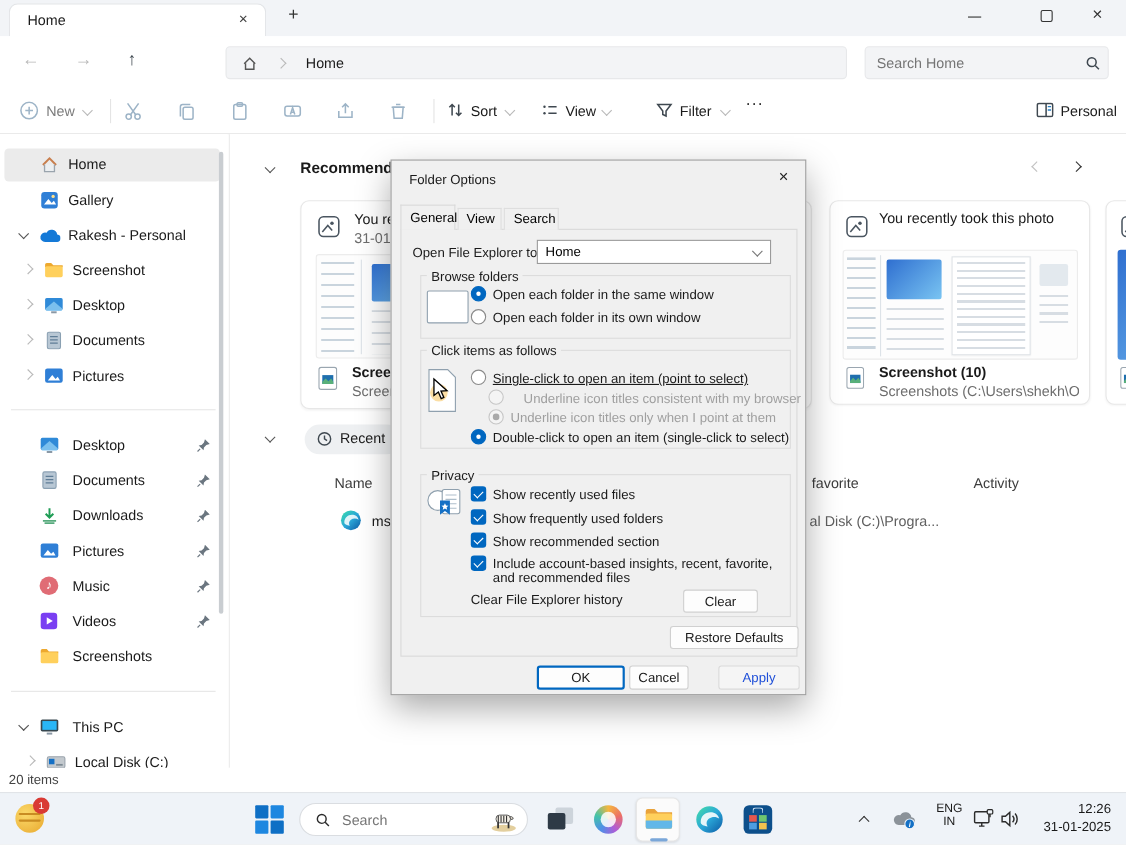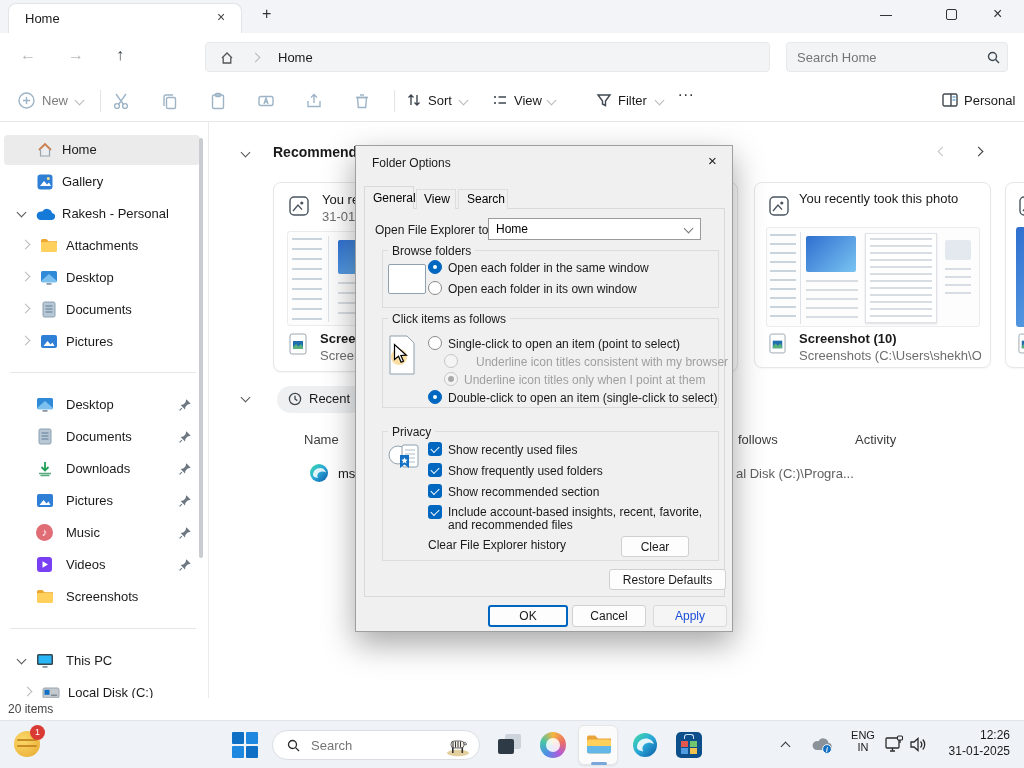--- a/index.html
+++ b/index.html
@@ -194,21 +194,21 @@
         </svg>
       <span class="sidelabel" style="left:58px;text-align:center;">Rakesh - Personal</span>
     </div>
 
     <div class="siderow" style="top:109px;">
       <span class="chev r lt ab" style="left:18px;top:10px;"></span>
       <svg class="ab" style="left:36px;top:7px;" width="18" height="15" viewBox="0 0 18 15">
           <path d="M1 2.5A1.5 1.5 0 0 1 2.5 1h4l2 2.2H17v1.8H1z" fill="#eda92f"></path>
           <rect x="1" y="4" width="16" height="10" rx="1.5" fill="#ffd05c"></rect>
         </svg>
-      <span class="sidelabel" style="left:62px;">Attachments</span>
+      <span class="sidelabel" style="left:62px;">Screenshot</span>
     </div>
 
     <div class="siderow" style="top:141px;">
       <span class="chev r lt ab" style="left:18px;top:10px;"></span>
       <svg class="ab" style="left:36px;top:7px;" width="18" height="16" viewBox="0 0 18 16">
           <rect x="1" y="1" width="16" height="11" rx="1.5" fill="#2f8ad8"></rect>
           <path d="M1.5 10.5 9 4l7.5 6.5v1a1 1 0 0 1-1 1h-13a1 1 0 0 1-1-1z" fill="#7bc0ee"></path>
           <rect x="6.5" y="13" width="5" height="1.8" fill="#8a98a5"></rect>
         </svg>
       <span class="sidelabel" style="left:62px;">Desktop</span>
@@ -402,22 +402,22 @@
     <span class="chev d ab" style="left:33px;top:272px;"></span>
     <div class="ab" style="left:68px;top:264px;width:88px;height:27px;background:#eef0f2;border-radius:14px;">
       <svg class="ab" style="left:11px;top:6px;" width="14" height="14" viewBox="0 0 14 14">
           <circle cx="7" cy="7" r="5.6" fill="none" stroke="#3f4850" stroke-width="1.3"></circle>
           <path d="M7 3.8V7l2.3 1.6" fill="none" stroke="#3f4850" stroke-width="1.3"></path>
         </svg>
       <span class="ab txt" style="left:32px;top:5px;">Recent</span>
     </div>
 
     <span class="ab txt" style="left:95px;top:310px;color:#3d3d3d;">Name</span>
-    <span class="ab txt" style="left:529px;top:310px;color:#3d3d3d;">follows</span>
-    <span class="ab txt" style="left:646px;top:310px;color:#3d3d3d;">Activity</span>
+    <span class="ab txt" style="left:529px;top:310px;color:#3d3d3d;">favorite</span>
+    <span class="ab txt" style="left:676px;top:310px;color:#3d3d3d;">Activity</span>
 
     <div class="ab" style="left:0;top:338px;width:816px;height:30px;">
       <svg class="ab" style="left:100px;top:3px;" width="20" height="20" viewBox="0 0 20 20">
           <defs>
             <linearGradient id="eg1" x1="0" y1="0" x2="1" y2="1">
               <stop offset="0" stop-color="#3adfa9"></stop>
               <stop offset=".5" stop-color="#2aa7d8"></stop>
               <stop offset="1" stop-color="#0c59a4"></stop>
             </linearGradient>
           </defs>
@@ -463,21 +463,21 @@
     <div class="radio" style="left:72px;top:135px;"></div>
     <span class="optlabel" style="left:92px;top:136px;">Open each folder in its own window</span>
 
     <div class="group" style="left:26px;top:172px;width:337px;height:90px;"></div>
     <span class="grouplabel" style="left:32px;top:166px;">Click items as follows</span>
     <svg class="ab" style="left:32px;top:188px;" width="28" height="42" viewBox="0 0 28 42">
         <path d="M2 2h17l7 7v31H2z" fill="#fff" stroke="#8fa0ae"></path>
         <circle cx="11" cy="23" r="8" fill="#f7c35a" opacity=".55"></circle>
       </svg>
     <div class="radio" style="left:72px;top:190px;"></div>
-    <span class="optlabel" style="left:92px;top:191px;">Single-click to open an item (point to select)</span>
+    <span class="optlabel" style="left:92px;top:191px;text-decoration:underline;">Single-click to open an item (point to select)</span>
     <div class="radio dis" style="left:88px;top:208px;"></div>
     <span class="optlabel dis" style="left:120px;top:209px;">Underline icon titles consistent with my browser</span>
     <div class="radio dison" style="left:88px;top:226px;"></div>
     <span class="optlabel dis" style="left:108px;top:227px;">Underline icon titles only when I point at them</span>
     <div class="radio on" style="left:72px;top:244px;"></div>
     <span class="optlabel" style="left:92px;top:245px;">Double-click to open an item (single-click to select)</span>
 
     <div class="group" style="left:26px;top:285px;width:337px;height:130px;"></div>
     <span class="grouplabel" style="left:32px;top:279px;">Privacy</span>
     <svg class="ab" style="left:30px;top:295px;" width="36" height="32" viewBox="0 0 36 32">
@@ -494,21 +494,21 @@
     <div class="check" style="left:72px;top:338px;"></div>
     <span class="optlabel" style="left:92px;top:339px;">Show recommended section</span>
     <div class="check" style="left:72px;top:359px;"></div>
     <span class="optlabel" style="left:92px;top:360px;width:262px;white-space:normal;line-height:13px;">Include account-based insights, recent, favorite, and recommended files</span>
     <span class="lbl" style="left:72px;top:392px;">Clear File Explorer history</span>
     <button class="btn" style="left:265px;top:390px;width:68px;height:21px;">Clear</button>
 
     <button class="btn" style="left:253px;top:423px;width:117px;height:21px;">Restore Defaults</button>
 
     <button class="btn focus" style="left:132px;top:459px;width:80px;height:22px;">OK</button>
-    <button class="btn" style="left:216px;top:459px;width:74px;height:22px;">Cancel</button>
+    <button class="btn" style="left:216px;top:459px;width:54px;height:22px;">Cancel</button>
     <button class="btn dis" style="left:297px;top:459px;width:74px;height:22px;">Apply</button>
   </div>
 
   <svg class="ab" style="left:393px;top:343px;z-index:30;" width="16" height="22" viewBox="0 0 16 22">
       <path d="M1.5 1.5v15l4-3.2 2.6 6 2.4-1-2.6-5.8 5.5-.3z" fill="#fff" stroke="#000" stroke-width="1.2"></path>
     </svg>
 
   <div id="taskbar">
 
     <div class="ab" style="left:14px;top:10px;width:26px;height:26px;border-radius:50%;background:radial-gradient(circle at 35% 35%,#fbd96a,#e8a82e);">

